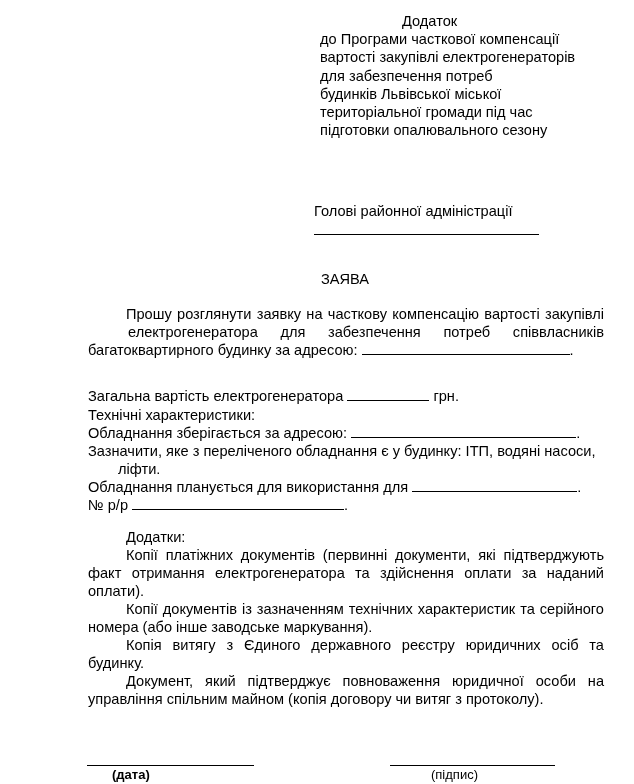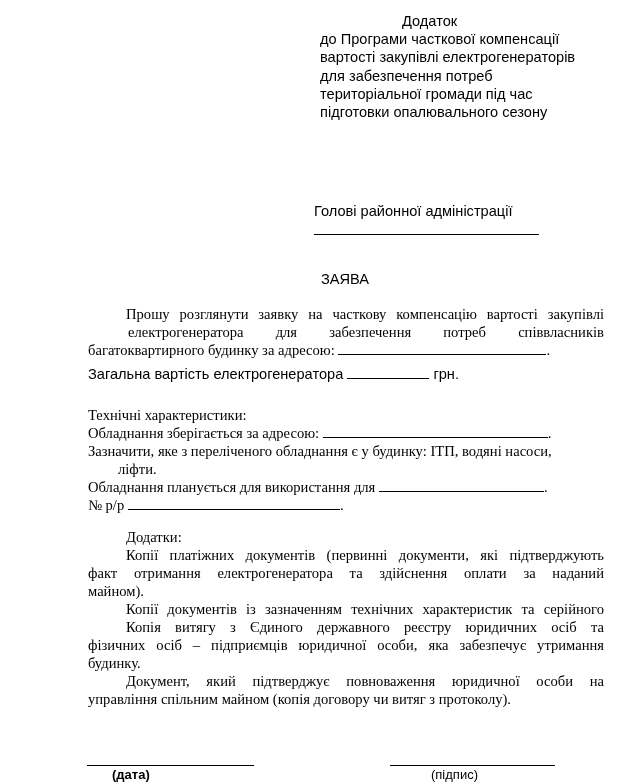--- a/index.html
+++ b/index.html
@@ -4,34 +4,35 @@
 <style>
   html, body { margin: 0; padding: 0; background: #ffffff; }
   body {
     width: 634px; height: 784px; position: relative; overflow: hidden;
     font-family: "Liberation Sans", sans-serif; font-size: 14.6px; color: #000;
   }
   .abs { position: absolute; white-space: nowrap; line-height: 18px; }
   .appendix { position: absolute; left: 320px; top: 12px; line-height: 18.2px; }
   .appendix .t { padding-left: 82px; }
   .line { position: absolute; border-bottom: 1px solid #000; height: 0; }
-  .para { position: absolute; left: 88px; width: 516px; line-height: 18px; text-align: justify; font-family: Liberation Serif, serif; }
+  .para { position: absolute; left: 88px; width: 516px; line-height: 18px; text-align: justify; }
   .para .ind { text-indent: 38px; }
   .just-last { text-align-last: justify; }
   .blank { display: inline-block; border-bottom: 1px solid #000; height: 13px; vertical-align: baseline; }
   .sig-label { position: absolute; font-size: 13px; line-height: 14px; }
 </style>
 </head>
 <body>
 
 <div class="appendix">
   <div class="t">Додаток</div>
   <div>до Програми часткової компенсації</div>
   <div>вартості закупівлі електрогенераторів</div>
   <div>для забезпечення потреб</div>
+  <div>будинків Львівської міської</div>
   <div>територіальної громади під час</div>
   <div>підготовки опалювального сезону</div>
 </div>
 
 <div class="abs" style="left:314px; top:202px;">Голові районної адміністрації</div>
 <div class="line" style="left:314px; top:234px; width:225px;"></div>
 
 <div class="abs" style="left:321px; top:270px;">ЗАЯВА</div>
 
 <div class="para" style="top:305px;">
@@ -42,21 +43,21 @@
     <span>забезпечення</span>
     <span>потреб</span>
     <span>співвласників</span>
   </div>
   <div style="white-space:nowrap;">
     <span>багатоквартирного будинку за адресою:</span>
     <span class="blank" style="width:208px;"></span><span>.</span>
   </div>
 </div>
 
-<div class="abs" style="left:88px; top:365px;">
+<div class="abs" style="left:88px; top:387px;">
   <span>Загальна вартість електрогенератора</span>
   <span class="blank" style="width:82px;"></span>
   <span>грн.</span>
 </div>
 
 <div class="para" style="top:406px;">
   <div>Технічні характеристики:</div>
   <div style="white-space:nowrap;">
     <span>Обладнання зберігається за адресою:</span>
     <span class="blank" style="width:225px;"></span><span>.</span>
@@ -72,30 +73,30 @@
     <span class="blank" style="width:212px;"></span><span>.</span>
   </div>
 </div>
 
 <div class="para" style="top:528px;">
   <div style="padding-left:38px;">Додатки:</div>
 
   <div>
     <div class="ind just-last">Копії платіжних документів (первинні документи, які підтверджують</div>
     <div class="just-last">факт отримання електрогенератора та здійснення оплати за наданий</div>
-    <div>майном).</div>
+    <div>оплати).</div>
   </div>
 
   <div>
     <div class="ind just-last">Копії документів із зазначенням технічних характеристик та серійного</div>
+    <div>номера (або інше заводське маркування).</div>
   </div>
 
   <div>
     <div class="ind just-last">Копія витягу з Єдиного державного реєстру юридичних осіб та</div>
-    <div class="just-last">фізичних осіб – підприємців юридичної особи, яка забезпечує утримання</div>
     <div>будинку.</div>
   </div>
 
   <div>
     <div class="ind just-last">Документ, який підтверджує повноваження юридичної особи на</div>
     <div>управління спільним майном (копія договору чи витяг з протоколу).</div>
   </div>
 </div>
 
 <div class="line" style="left:87px; top:765px; width:167px;"></div>

